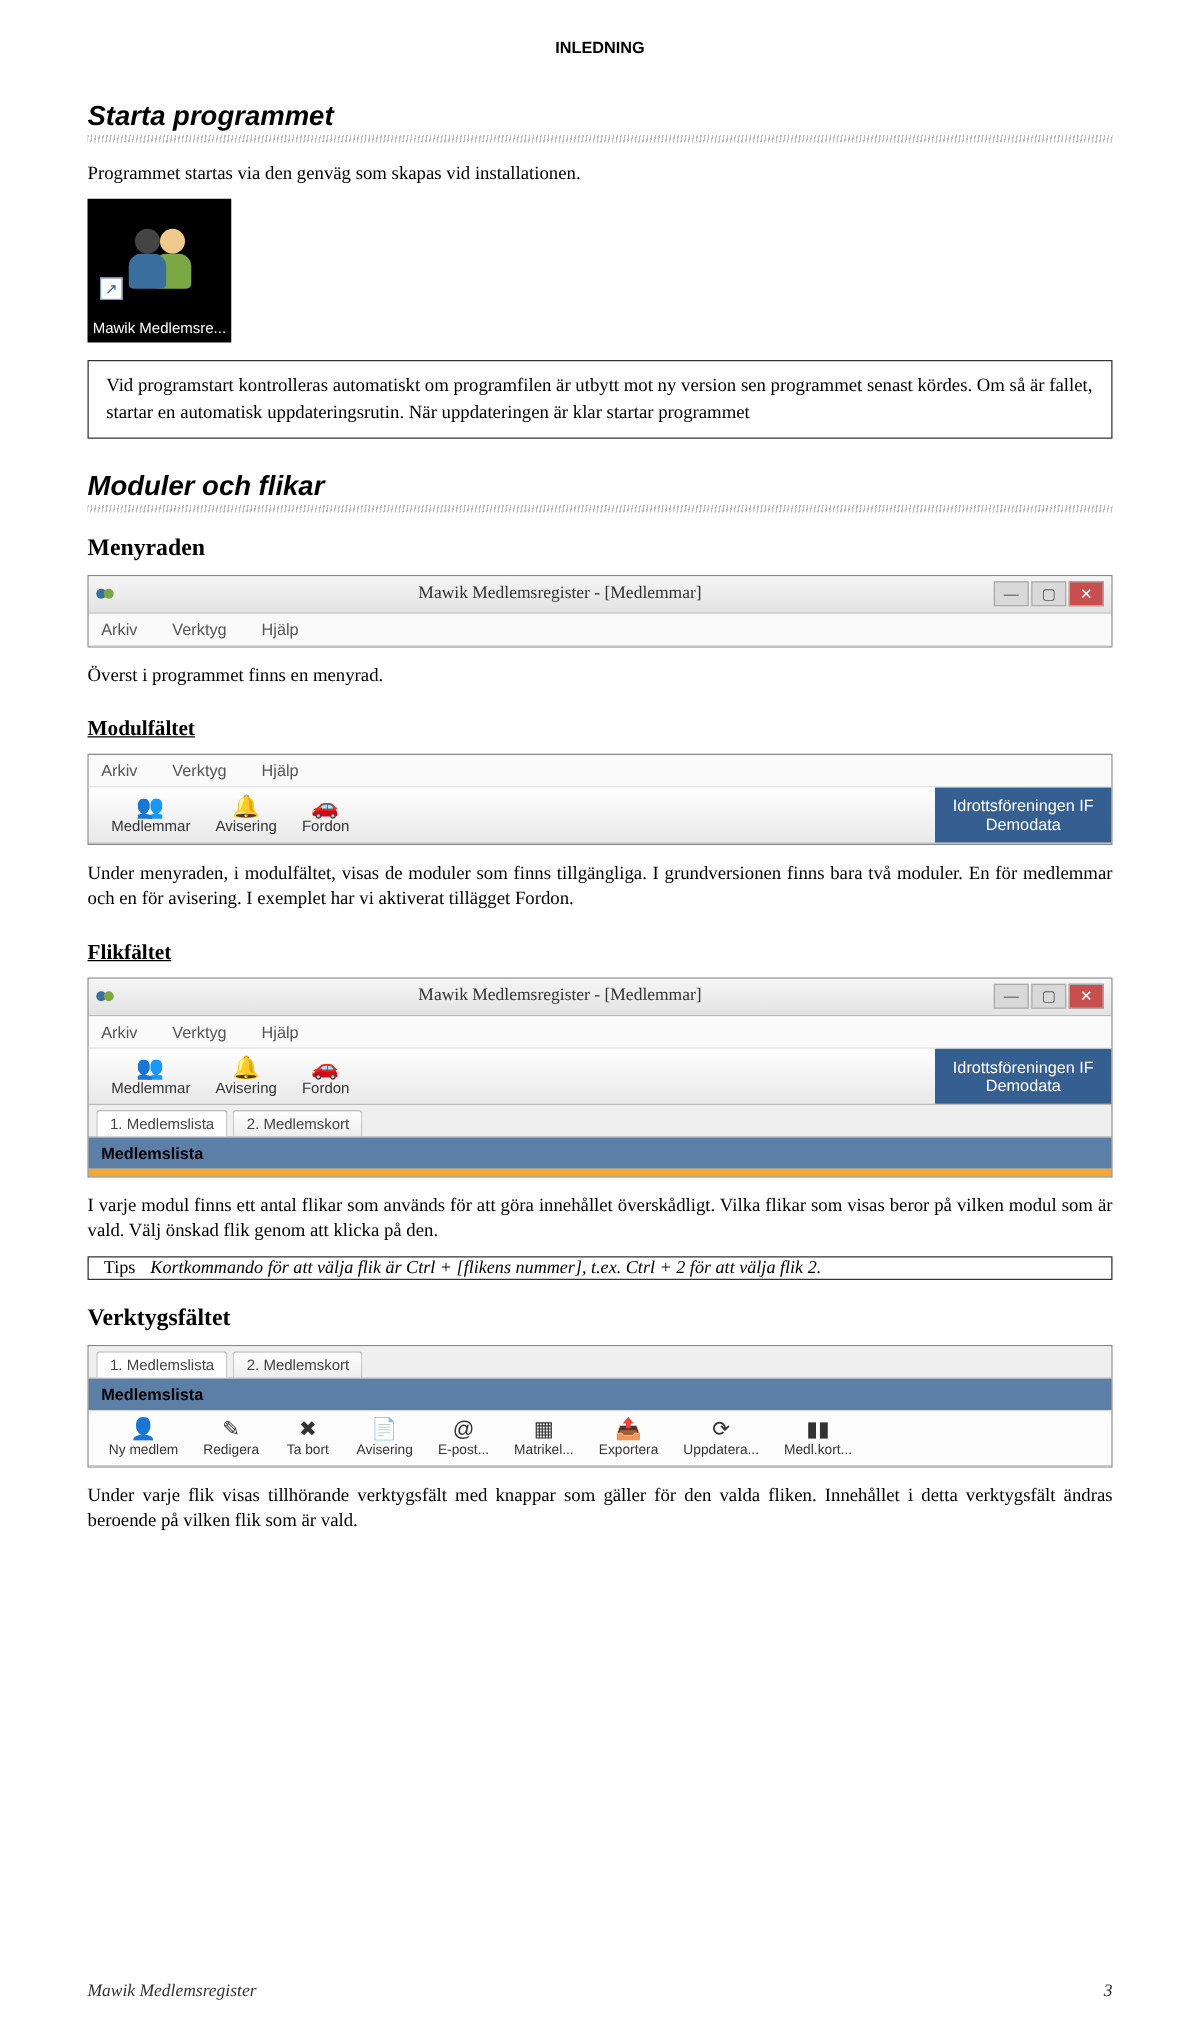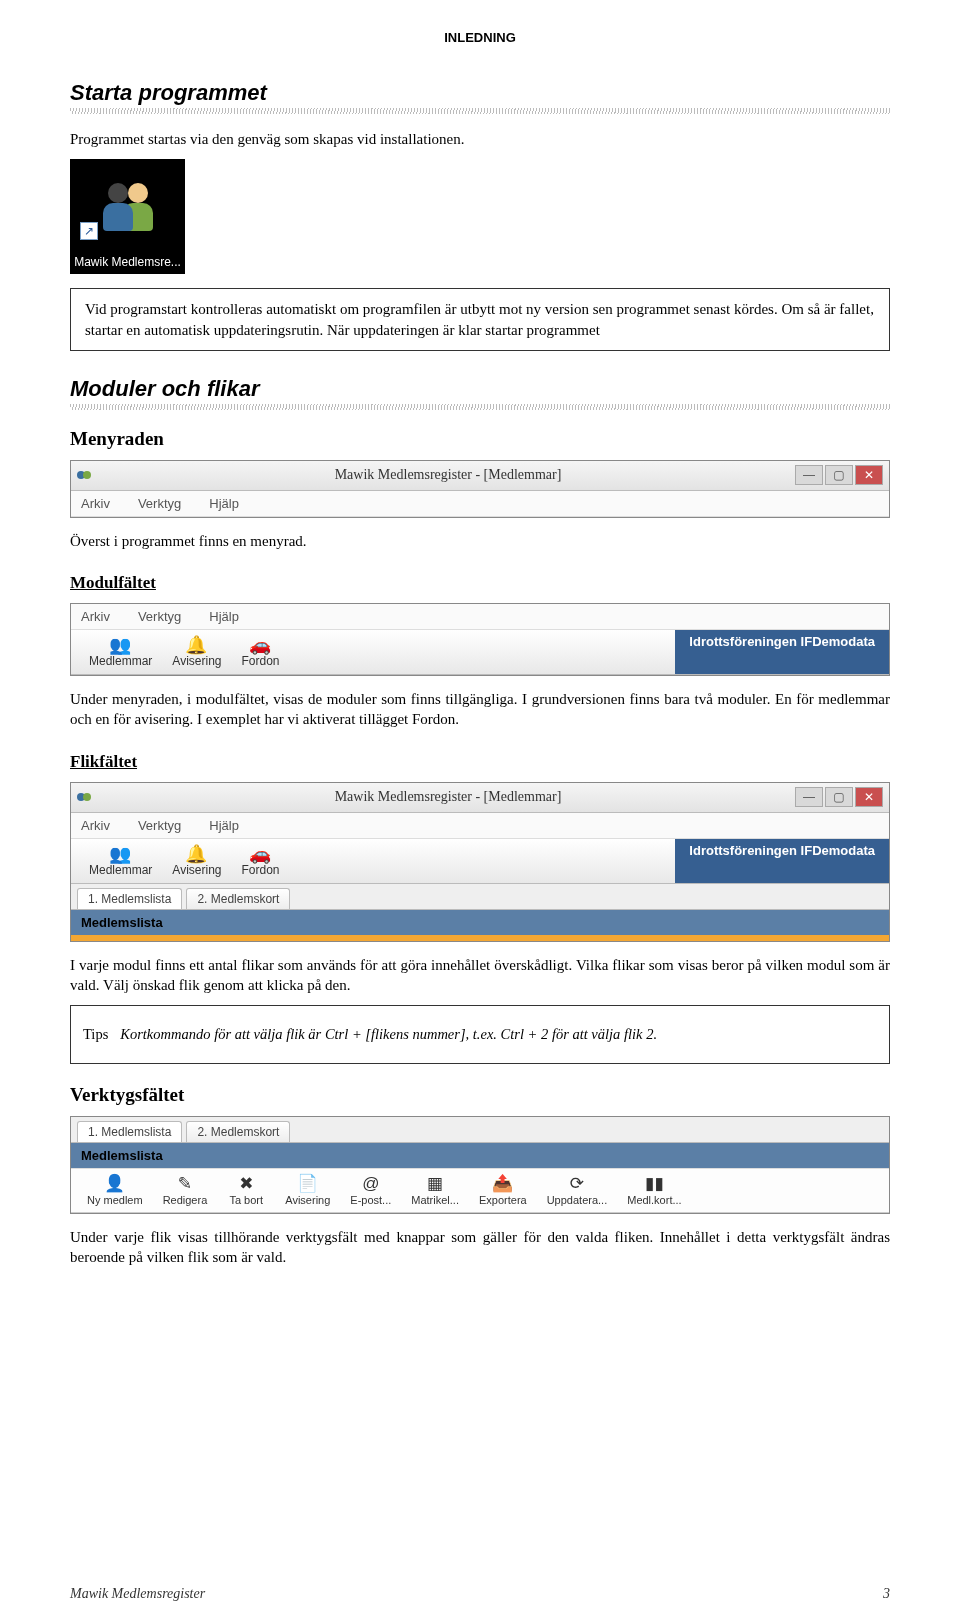--- a/index.html
+++ b/index.html
@@ -93,33 +93,33 @@
   .winbtn { width:28px; height:20px; background:#d9d9d9; border:1px solid #aaa; display:flex; align-items:center; justify-content:center; font-size:12px; color:#555;}
   .winbtn.close { background:#c94f4f; color:#fff;}
 
   .menubar { display:flex; gap:28px; padding:5px 10px; background:#fafafa; border-bottom:1px solid #ddd; color:#555; font-size:13px;}
   .menubar span { cursor:default;}
 
   .modulebar { display:flex; background:linear-gradient(#fff,#e8e8e8); border-bottom:1px solid #bbb; padding:4px 8px; align-items:flex-end;}
   .modulebar .mitem { display:flex; flex-direction:column; align-items:center; padding:2px 10px; font-size:12px; color:#333;}
   .modulebar .micon { font-size:18px; line-height:1;}
   .modulebar .spacer { flex:1;}
-  .modulebar .orgname { text-align:center; font-weight:bold; color:#fff; background:#365f91; padding:4px 14px; font-size:13px; align-self:stretch; display:flex; flex-direction:row; justify-content:center; margin:-4px -8px -4px 0;}
+  .modulebar .orgname { text-align:center; font-weight:normal; color:#fff; background:#365f91; padding:4px 14px; font-size:13px; align-self:stretch; display:flex; flex-direction:column; justify-content:center; margin:-4px -8px -4px 0;}
 
   .tabbar { display:flex; background:#efefef; padding-top:4px; padding-left:6px; gap:4px; border-bottom:1px solid #bbb;}
   .tab { background:linear-gradient(#fff,#ededed); border:1px solid #bbb; border-bottom:none; padding:3px 10px; font-size:12px; color:#444; border-radius:3px 3px 0 0;}
   .tab.active { background:#fff;}
   .tabtitle { background:#5b7fa6; color:#000000; padding:5px 10px; font-size:13px; font-weight:bold;}
   .orangebar { height:6px; background:#f4a733;}
 
   .toolbar { display:flex; background:#fdfdfd; border-top:1px solid #ddd; border-bottom:1px solid #ccc; padding:4px 6px;}
   .toolbar .titem { display:flex; flex-direction:column; align-items:center; padding:2px 10px; font-size:11px; color:#333; min-width:58px;}
   .toolbar .titem .ticon { font-size:17px; line-height:1.1;}
 
-  .tips-box { border:1.5px solid #333; padding:20px 12px; margin:8px 0 20px 0; font-size:14.5px; display:flex; gap:12px;}
+  .tips-box { border:1.5px solid #333; padding:0 12px; margin:8px 0 20px 0; font-size:14.5px; display:flex; gap:12px;}
   .tips-box .tips-label { font-family: Georgia, serif;}
   .tips-box .tips-text { font-style: italic; flex:1;}
 
   .footer { position:absolute; bottom:20px; left:70px; right:70px; display:flex; justify-content:space-between; font-style:italic; font-size:14px; color:#333;}
 </style>
 </head>
 <body>
 
 <div class="header-label">INLEDNING</div>
 

